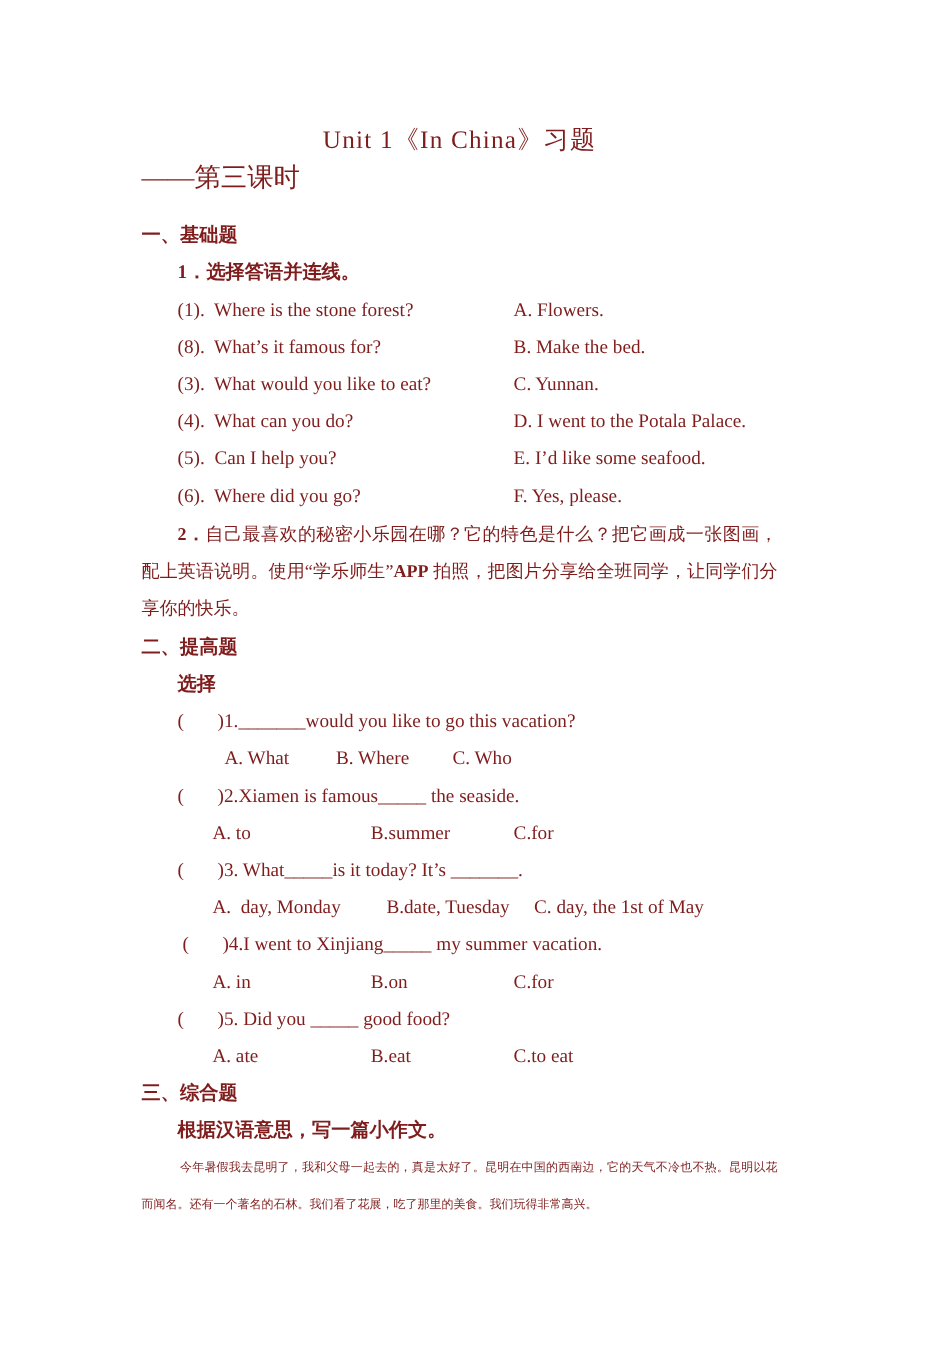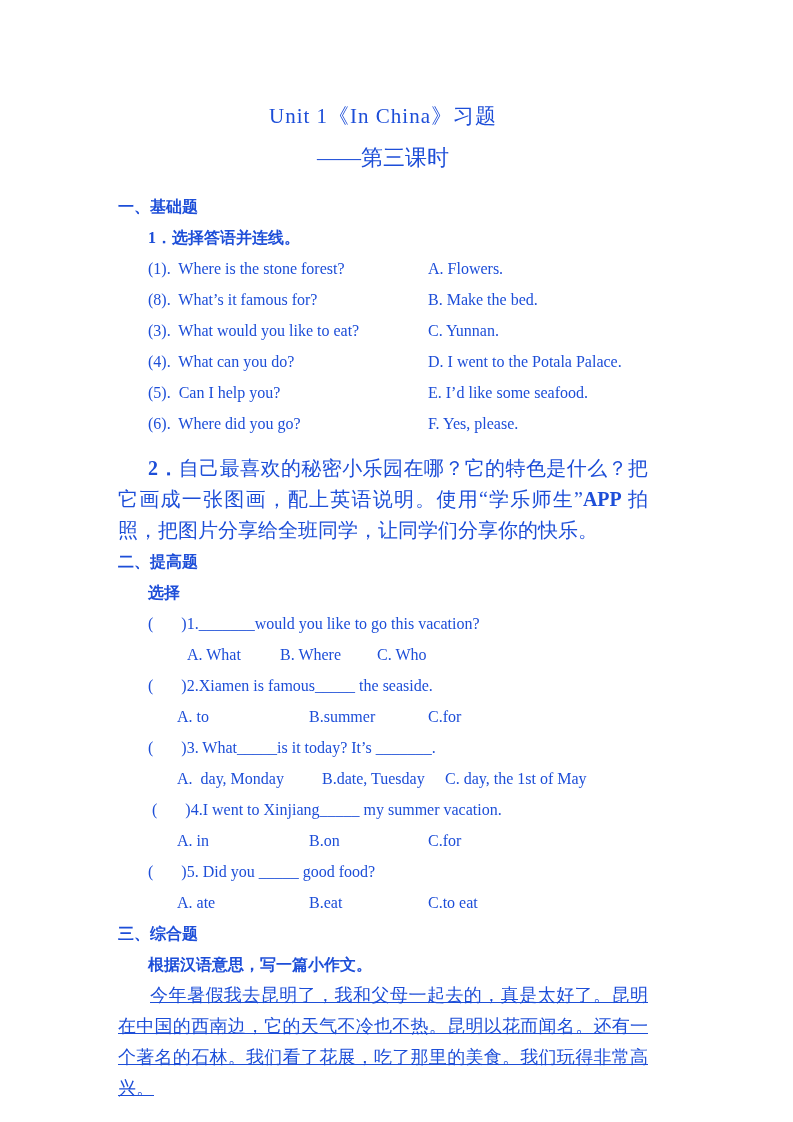--- a/index.html
+++ b/index.html
@@ -3,36 +3,35 @@
 <meta charset="utf-8">
 <style>
   html, body { margin: 0; padding: 0; background: #ffffff; }
   .page {
     position: relative;
     width: 765px;
     height: 1122px;
     box-sizing: border-box;
     padding: 101px 117px 4px 118px;
     background: #ffffff;
-    color: #1d4ed8;
+    color: #7f1d1d;
     font-family: "Liberation Serif", "DejaVu Serif", serif;
     overflow: hidden;
   }
   .title {
     font-size: 21px;
     line-height: 31px;
     text-align: center;
     letter-spacing: 1px;
     white-space: pre;
   }
   .subtitle {
     font-size: 22px;
     line-height: 31px;
-    text-align: center;
-    margin-top: 10px;
+    text-align: left;
     white-space: pre;
   }
   .row {
     height: 31px;
     line-height: 31px;
     font-size: 16px;
   }
   .h { font-weight: bold; }
   .mt7 { margin-top: 18px; }
   .indent1 { padding-left: 30px; }
@@ -43,44 +42,43 @@
     line-height: 31px;
     font-size: 16px;
     align-items: center;
   }
   .m-left {
     flex: 0 0 310px;
     box-sizing: border-box;
     padding-left: 30px;
   }
   .para {
-    margin: 14px 0 0 0;
-    font-size: 20px;
+    margin: 2px 0 0 0;
+    font-size: 15px;
     line-height: 31px;
     text-align: justify;
     text-indent: 30px;
   }
   .opts {
     padding-left: 59px;
   }
   .opts .opt { display: inline-block; white-space: pre; }
   .opts-a .opt:nth-child(1) { width: 128px; }
   .opts-a .opt:nth-child(2) { width: 115px; }
   .opts-q1 { padding-left: 69px; }
   .opts-q1 .opt:nth-child(1) { width: 89px; }
   .opts-q1 .opt:nth-child(2) { width: 93px; }
   .opts-q3 .opt:nth-child(1) { width: 141px; }
   .opts-q3 .opt:nth-child(2) { width: 119px; }
   .essay {
     margin: 0;
-    font-size: 18px;
+    font-size: 10px;
     line-height: 31px;
     text-align: justify;
     text-indent: 32px;
-    text-decoration: underline;
   }
 </style>
 </head>
 <body>
 
 <div class="page">
 
   <div class="title">Unit 1《In China》习题</div>
   <div class="subtitle">——第三课时</div>
 

